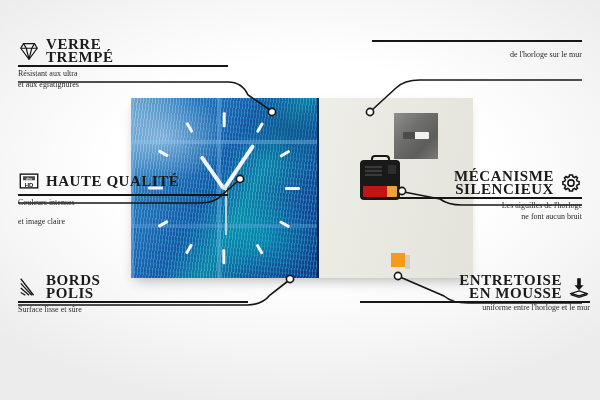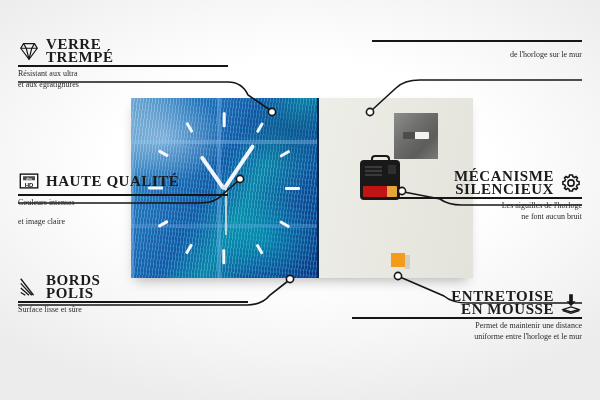--- a/index.html
+++ b/index.html
@@ -239,32 +239,31 @@
                    L3.2 10.4 L5.2 10 L6 8.2 L4.9 6.5 L6.5 4.9 L8.2 6 L10 5.2 L10.4 3.2 Z"></path>
           <circle cx="12" cy="12" r="3.4"></circle>
         </svg>
       </span>
     </div>
     <div class="c-rule" style="width:210px;margin-left:2px;"></div>
     <div class="c-sub">Les aiguilles de l'horloge</div>
     <div class="c-sub" style="margin-top:0;">ne font aucun bruit</div>
   </div>
 
-  <div class="callout right" style="left:350px;top:274px;width:232px;margin-top:16px;">
+  <div class="callout right" style="left:358px;top:274px;width:232px;">
     <div class="c-head">
       <div>
         <div class="c-title">ENTRETOISE</div>
         <div class="c-title">EN MOUSSE</div>
       </div>
       <span class="ico">
         <svg viewBox="0 0 24 24" width="22" height="22" fill="none" stroke="#161616" stroke-width="1.4">
           <path d="M10 2.5 H14 V10 H17 L12 15.5 L7 10 H10 Z" fill="#161616" stroke="none"></path>
           <path d="M12 16.2 L20.5 19 L12 21.8 L3.5 19 Z"></path>
           <path d="M3.5 19 V20.4 L12 23.2 L20.5 20.4 V19"></path>
         </svg>
       </span>
     </div>
     <div class="c-rule" style="width:230px;margin-left:2px;"></div>
-    <div class="c-sub">Permet de maintenir une distance</div>
     <div class="c-sub" style="margin-top:0;">uniforme entre l'horloge et le mur</div>
   </div>
 
 </div>
 
 </body></html>

